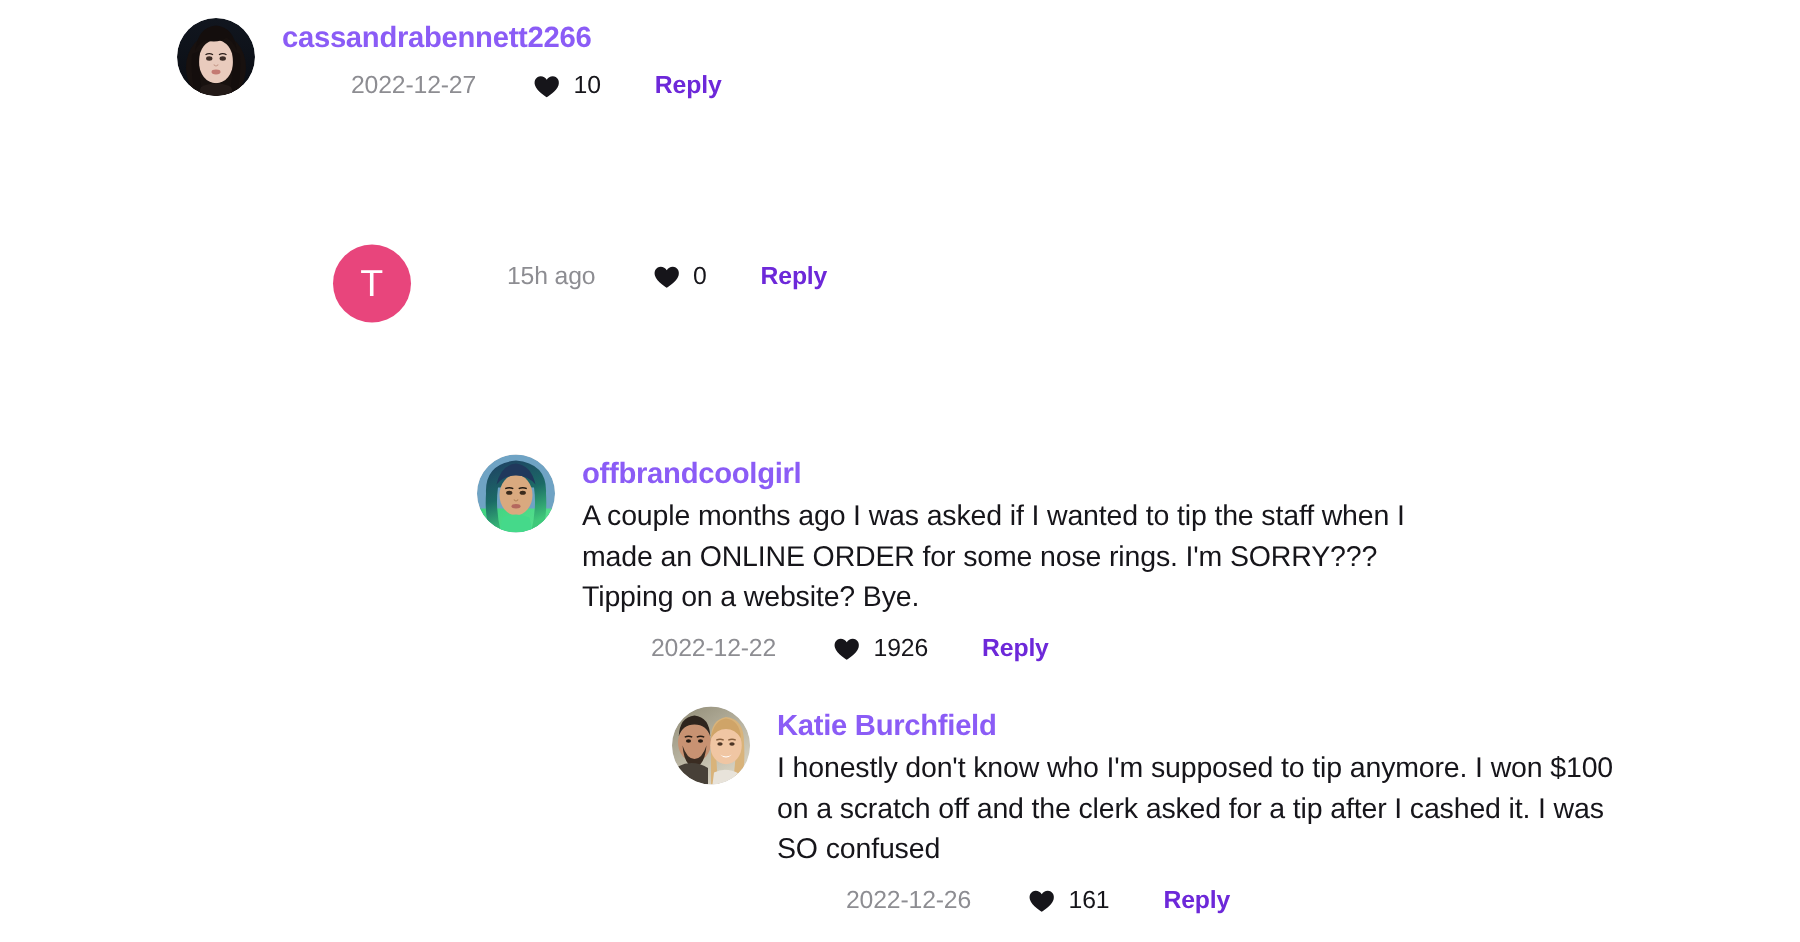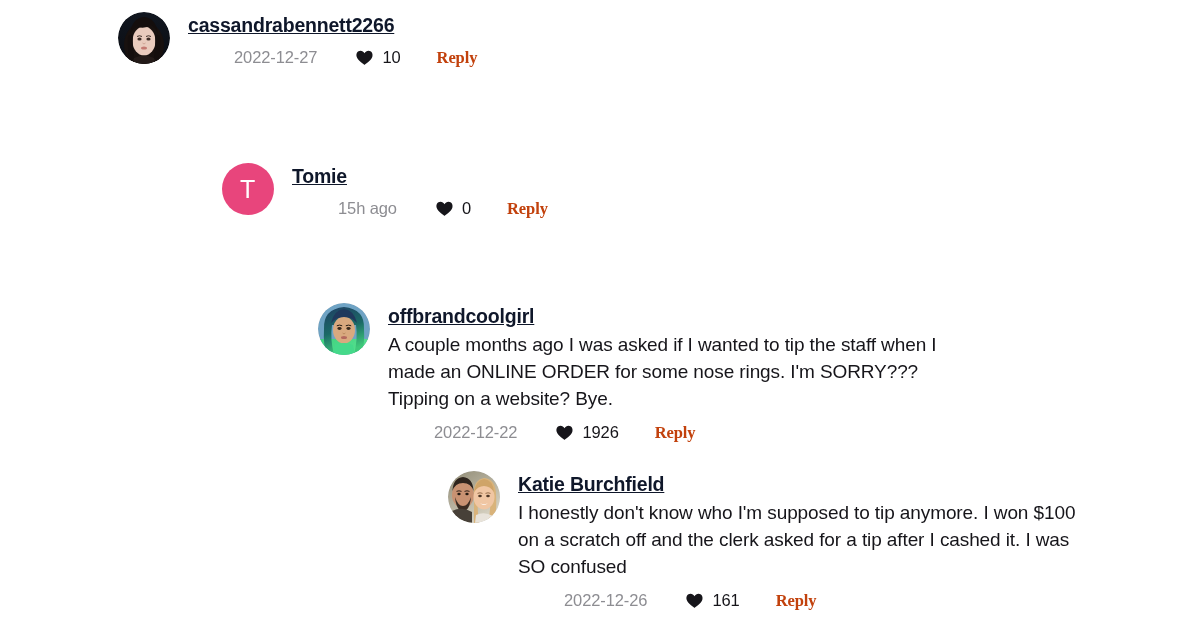--- a/index.html
+++ b/index.html
@@ -74,25 +74,24 @@
 
   .body {
     flex: 1 1 auto;
     min-width: 0;
     padding-top: 1px;
   }
 
   .username {
     font-size: 19.5px;
     font-weight: bold;
-    color: #0f172a;
+    color: #8b5cf6;
     line-height: 1.28;
     letter-spacing: -0.2px;
     margin: 0 0 3px 0;
-    text-decoration: underline;
   }
 
   .text {
     font-size: 19px;
     font-weight: 400;
     color: #16151a;
     line-height: 1.42;
     letter-spacing: -0.1px;
     margin: 0;
     white-space: pre-line;
@@ -133,27 +132,27 @@
     color: #16151a;
     font-weight: 400;
     letter-spacing: -0.1px;
     text-align: right;
   }
 
   .reply-btn {
     margin-left: 36px;
     font-size: 16.5px;
     font-weight: bold;
-    color: #c2410c;
+    color: #6d28d9;
     letter-spacing: -0.1px;
     cursor: pointer;
     background: none;
     border: 0;
     padding: 0;
-    font-family: Liberation Serif, serif;
+    font-family: Liberation Sans, sans-serif;
   }
 </style>
 </head>
 <body>
 
 <div id="thread">
 
   <div class="comment level-0">
     <div class="avatar-wrap">
       <div class="avatar">
@@ -202,21 +201,20 @@
     </div>
   </div>
 
   <div class="comment level-1">
     <div class="avatar-wrap">
       <div class="avatar letter" style="background:#e8457c;">
         <span class="avatar-letter-text">T</span>
       </div>
     </div>
     <div class="body">
-      <div class="username">Tomie</div>
       <div class="meta">
         <span class="timestamp">15h ago</span>
         <span class="likes">
           <span class="heart-icon">
             <svg viewBox="0 0 24 24" width="19" height="19">
                 <path d="M12 21.3s-8.4-5.2-9.9-10.2C.9 7.3 3.2 3.6 6.9 3.6c2.2 0 4 1.2 5.1 3 1.1-1.8 2.9-3 5.1-3 3.7 0 6 3.7 4.8 7.5-1.5 5-9.9 10.2-9.9 10.2z" fill="#16151a"></path>
               </svg>
           </span>
           <span class="like-count">0</span>
         </span>

